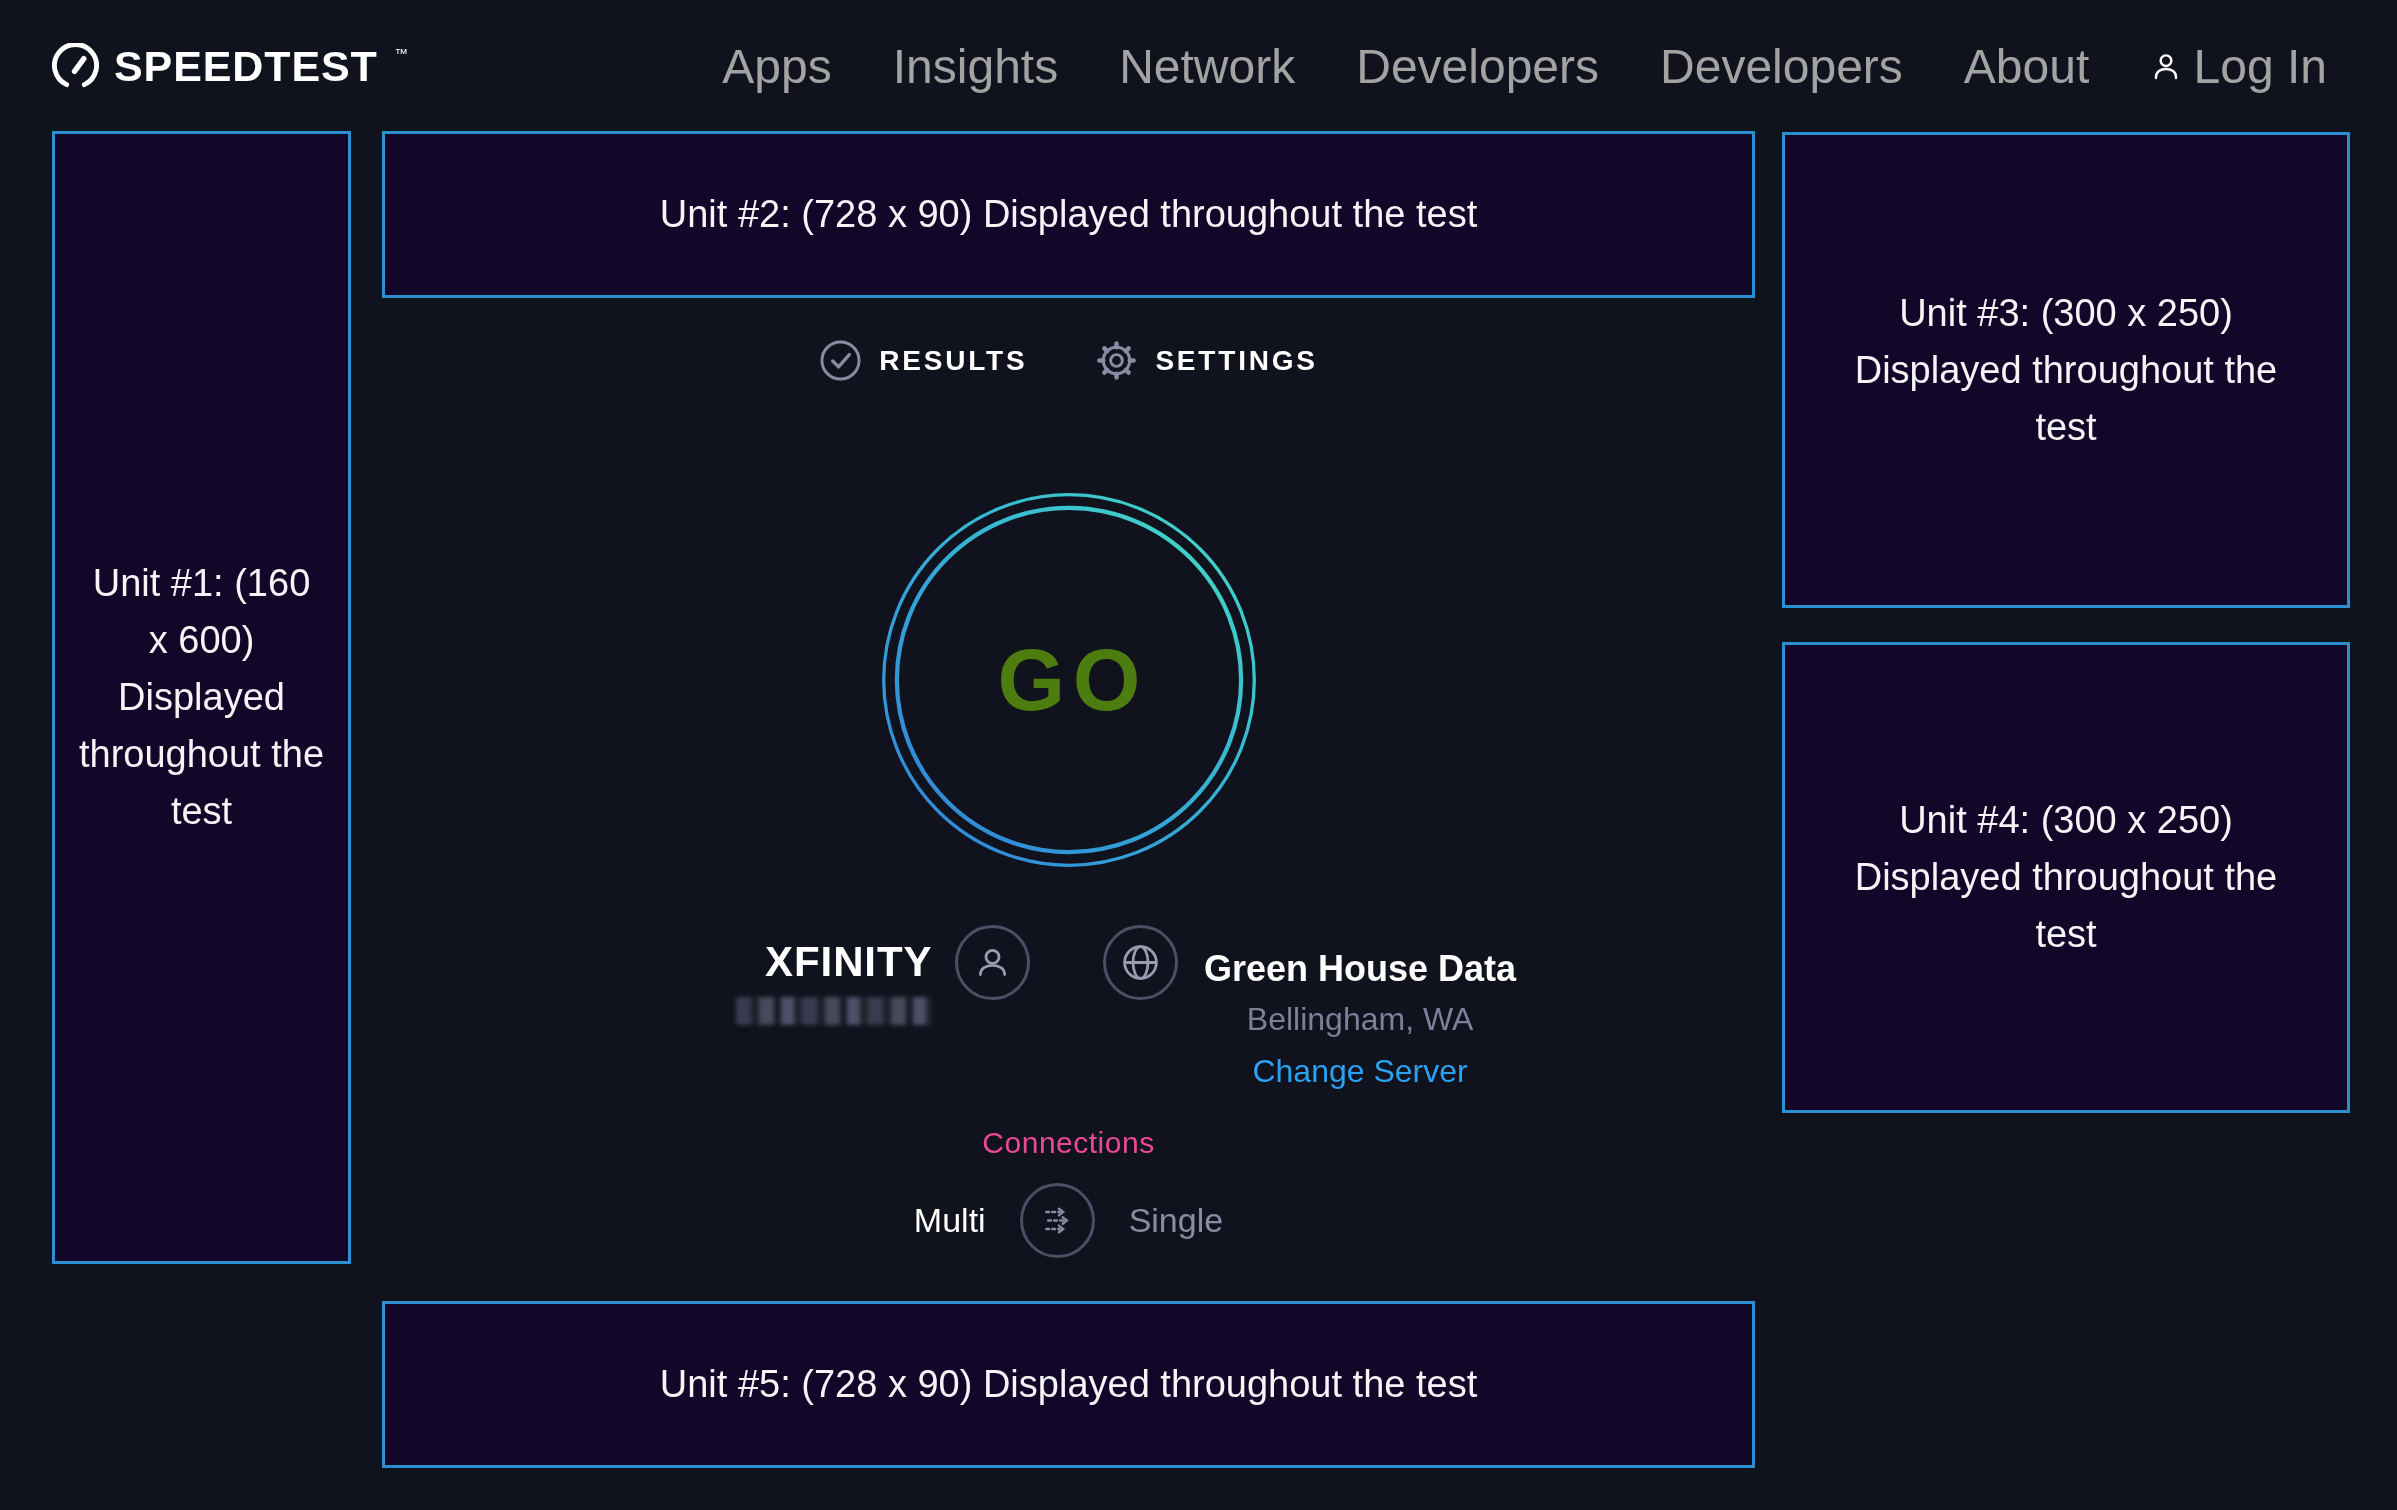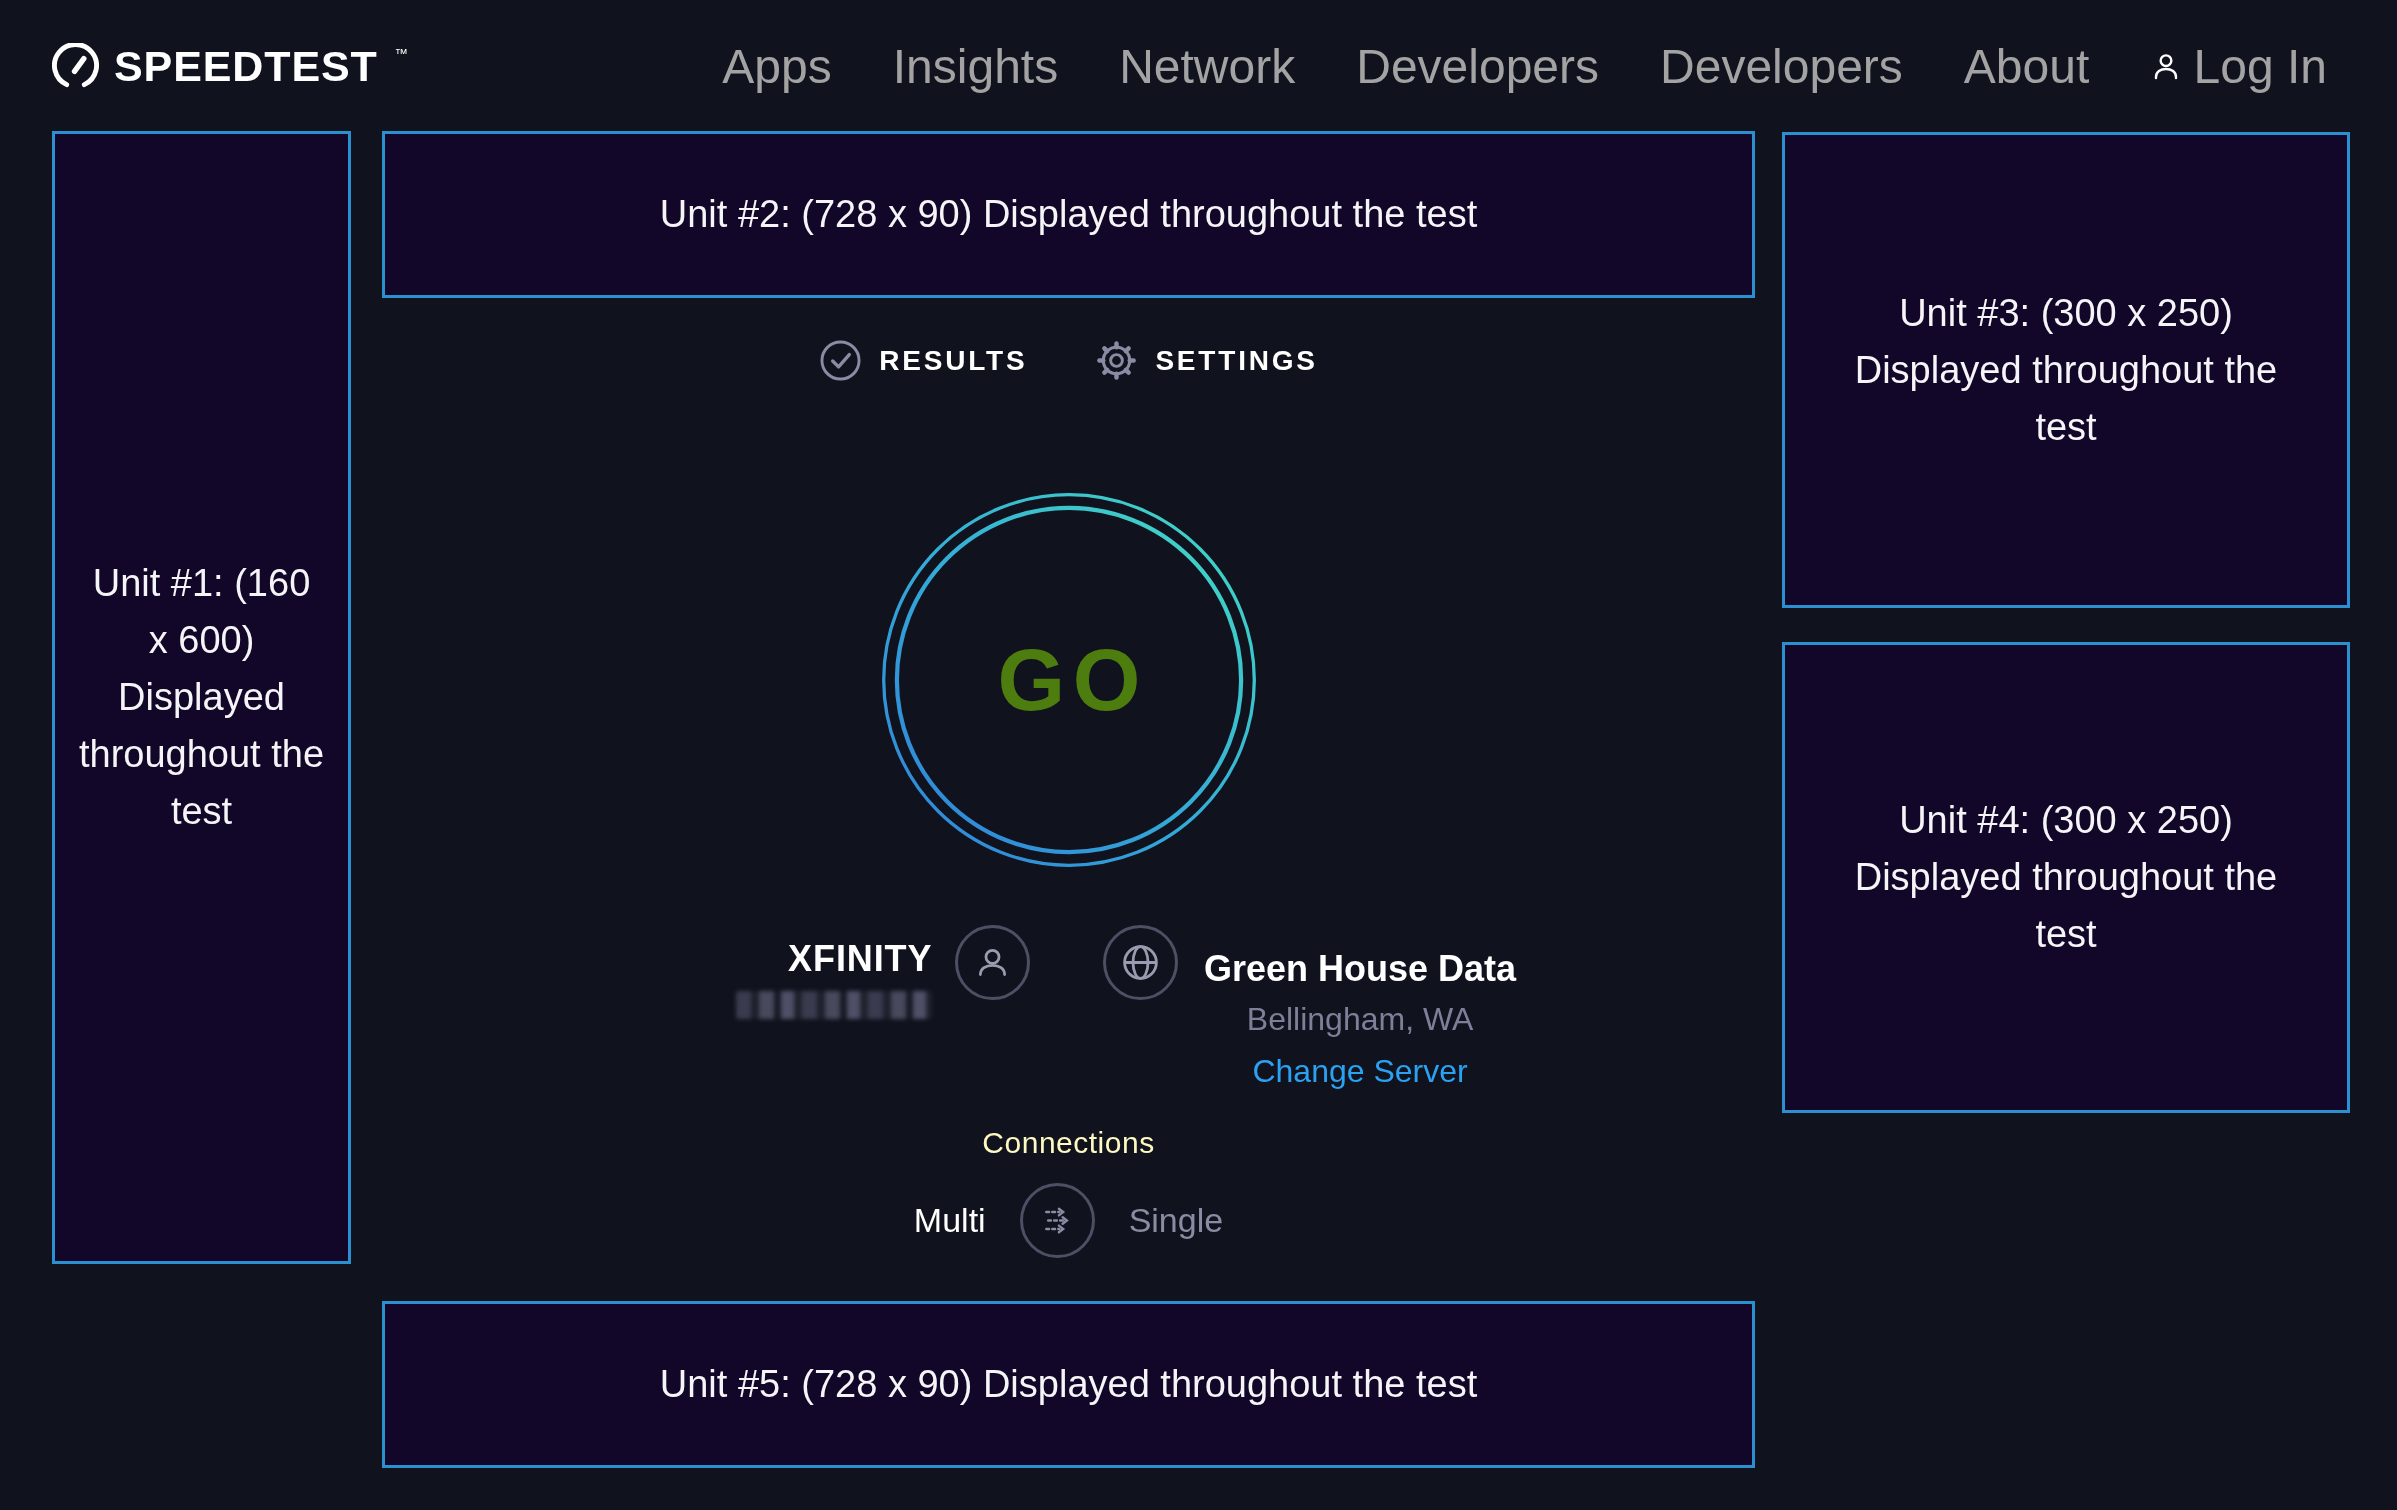--- a/index.html
+++ b/index.html
@@ -36,35 +36,35 @@
   .go svg{position:absolute;left:0;top:0;}
   .go .go-label{position:absolute;left:0;top:0;width:100%;height:100%;display:flex;align-items:center;justify-content:center;
       color:#4d7c0f;font-size:87px;font-weight:700;letter-spacing:7.5px;padding-left:7.5px;box-sizing:border-box;}
 
   
   .meta{position:absolute;left:382px;top:925px;width:1373px;height:188px;}
   .icon-circle{width:75px;height:75px;border-radius:50%;border:3.8px solid #4e4e64;box-sizing:border-box;
       display:flex;align-items:center;justify-content:center;flex:0 0 auto;}
   .isp{position:absolute;right:725px;top:0;display:flex;align-items:flex-start;gap:22.6px;}
   .isp-text{margin-top:13px;display:flex;flex-direction:column;align-items:flex-end;}
-  .isp-name{color:#ffffff;font-size:36px;font-weight:700;letter-spacing:0.9px;}
+  .isp-name{color:#ffffff;font-size:42px;font-weight:700;letter-spacing:0.9px;}
   .redacted{margin-top:11.3px;width:196px;height:28px;border-radius:2.8px;opacity:.9;filter:blur(1.9px);
       background-image:repeating-linear-gradient(90deg,
         #3f4054 0px,#3f4054 15px,#20212e 15px,#20212e 22.6px,
         #4e4f63 22.6px,#4e4f63 38px,#191a26 38px,#191a26 45px,
         #565770 45px,#565770 58px,#23242f 58px,#23242f 66px);}
   .server{position:absolute;left:721px;top:0;display:flex;align-items:flex-start;gap:26px;}
   .server-text{margin-top:23px;display:flex;flex-direction:column;align-items:center;}
   .server-name{color:#ffffff;font-size:36px;font-weight:700;}
   .server-loc{margin-top:11.3px;color:#7f7f99;font-size:32px;}
   .server-link{margin-top:15px;color:#2ba1f2;font-size:32px;text-decoration:none;cursor:pointer;}
 
   
   .connections{position:absolute;left:382px;top:1126px;width:1373px;text-align:center;}
-  .conn-label{color:#fef9c3;font-size:30px;letter-spacing:0.5px;text-align:center;}
+  .conn-label{color:#ec4899;font-size:30px;letter-spacing:0.5px;text-align:center;}
   .conn-row{margin-top:22.6px;display:inline-flex;align-items:center;gap:34px;}
   .conn-multi{color:#ffffff;font-size:34px;cursor:pointer;}
   .conn-single{color:#8b8ba3;font-size:34px;cursor:pointer;}
   .conn-toggle{cursor:pointer;}
 </style>
 </head>
 <body>
 
 <div class="page">
 

